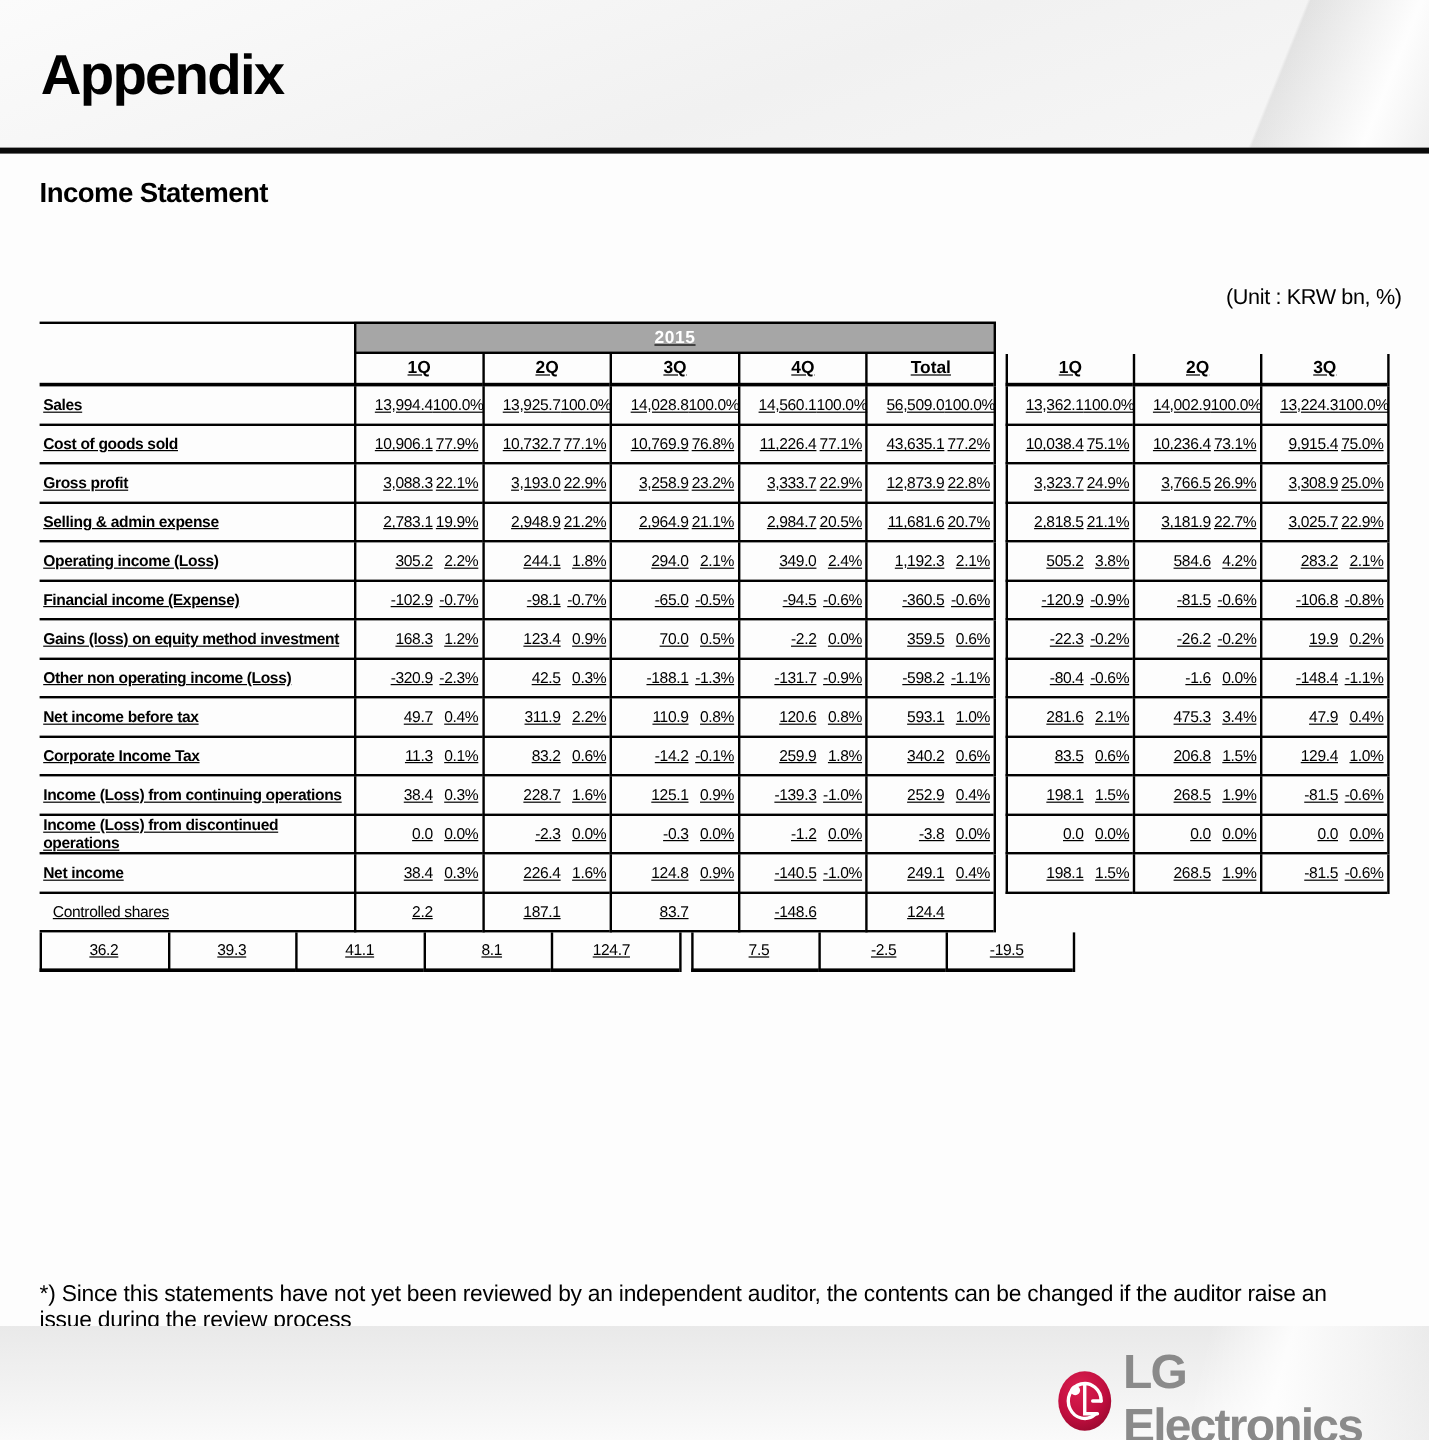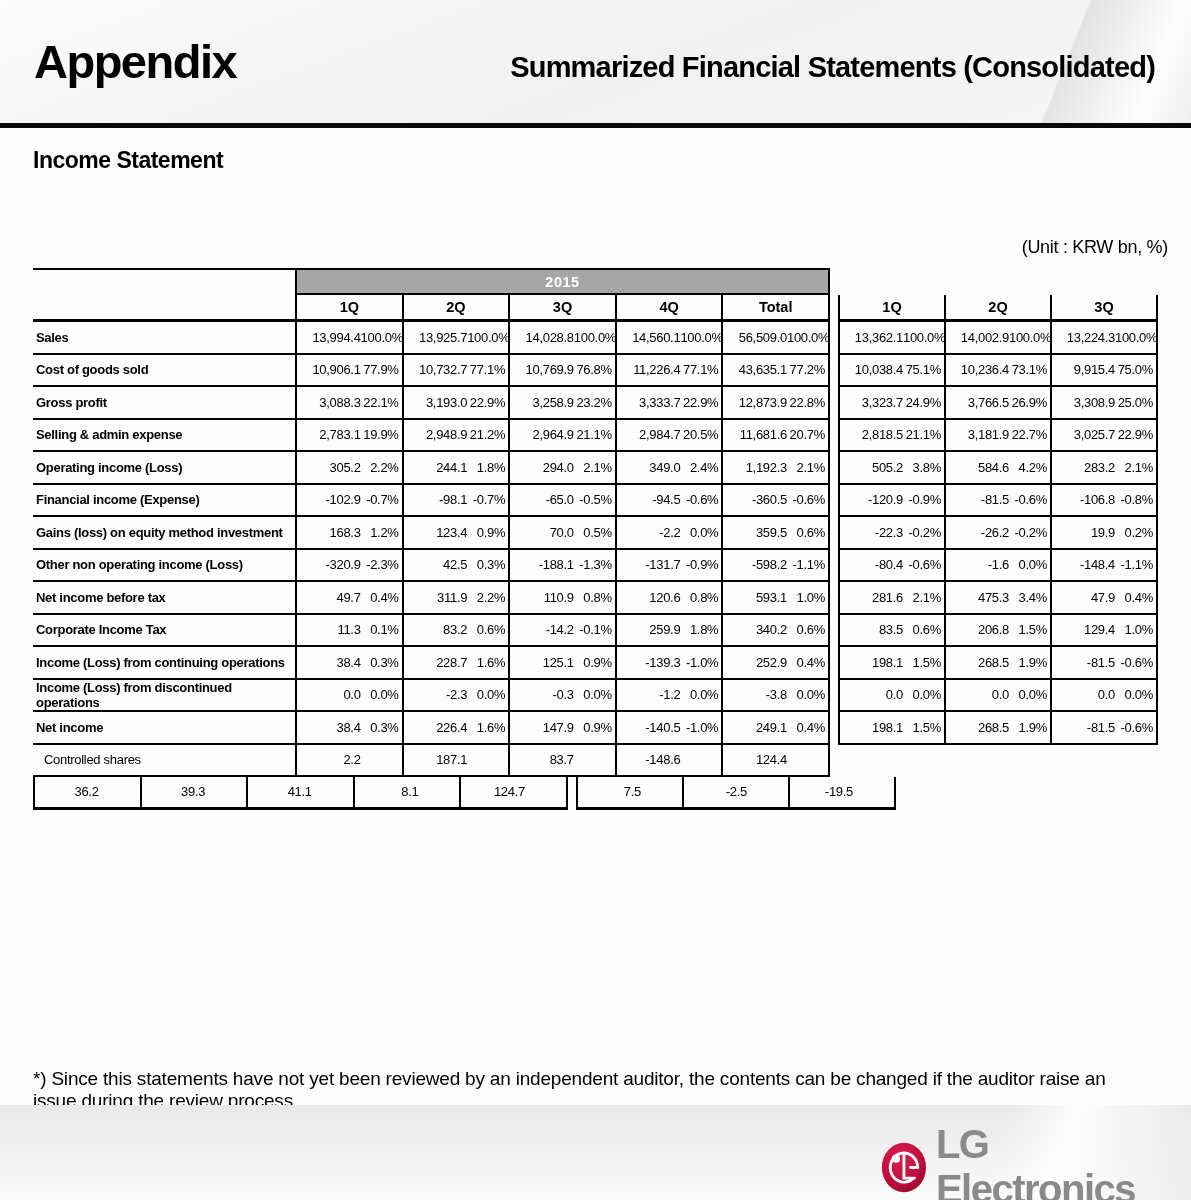--- a/index.html
+++ b/index.html
@@ -13,21 +13,21 @@
   .top-swoosh { position:absolute; top:0; right:0; width:230px; height:123px;
                 background:linear-gradient(112deg, rgba(0,0,0,0) 46%, rgba(0,0,0,0.07) 47%, rgba(255,255,255,0.85) 80%, rgba(238,238,238,0.9) 100%); }
   .header-rule { position:absolute; top:123px; left:0; width:1191px; height:5px; background:#0a0a0a; }
   .section-title { position:absolute; left:34px; top:34px; font-size:47px; font-weight:bold; letter-spacing:-1.5px; }
   .header-title { position:absolute; right:36px; top:51px; font-size:29px; font-weight:bold; letter-spacing:-0.8px; }
   .subtitle { position:absolute; left:33px; top:147px; font-size:23px; font-weight:bold; letter-spacing:-0.5px; }
   .unit-note { position:absolute; right:23px; top:237px; font-size:18px; letter-spacing:-0.3px; }
 
   
   :root { --line:#000; --band:#a6a6a6; }
-  .tbl { position:absolute; left:33px; top:268px; width:1125px; }
+  .tbl { position:absolute; left:33px; top:268px; width:1125px;text-decoration:underline; }
   .thead { display:flex; }
   .lblhead { width:262px; height:54px; border-top:2px solid var(--line); border-bottom:3px solid var(--line); }
   .headright { width:863px; }
   .yearrow { display:flex; height:27px; }
   .yearcell { border:2px solid var(--line); background:var(--band); color:#fff; font-weight:bold; font-size:14.5px;
               display:flex; align-items:center; justify-content:center; letter-spacing:0.5px; }
   .y15 { width:535px; } .y16 { width:320px; }
   .qrow { display:flex; height:27px; }
   .gapcol { width:8px; }
   .blk { display:flex; border-right:2px solid var(--line); }
@@ -55,21 +55,20 @@
   .logo-text { font-size:40px; font-weight:bold; color:#8a8a8a; letter-spacing:-1.5px; }
 </style>
 </head>
 <body>
 
 <div class="slide">
 
   <div class="top-band"></div>
   <div class="top-swoosh"></div>
   <div class="section-title">Appendix</div>
-  <div class="header-title">Summarized Financial Statements (Consolidated)</div>
   <div class="header-rule"></div>
 
   <div class="subtitle">Income Statement</div>
   <div class="unit-note">(Unit : KRW bn, %)</div>
 
   <div class="tbl" id="income-table">
       <div class="thead-row thead">
         <div class="lblhead"></div>
         <div class="headright">
           <div class="yearrow">
@@ -578,21 +577,21 @@
         <div class="blk blk15">
           <div class="qcell">
             <span class="val">38.4</span>
             <span class="pct">0.3%</span>
           </div>
           <div class="qcell">
             <span class="val">226.4</span>
             <span class="pct">1.6%</span>
           </div>
           <div class="qcell">
-            <span class="val">147.9</span>
+            <span class="val">124.8</span>
             <span class="pct">0.9%</span>
           </div>
           <div class="qcell">
             <span class="val">-140.5</span>
             <span class="pct">-1.0%</span>
           </div>
           <div class="qcell">
             <span class="val">249.1</span>
             <span class="pct">0.4%</span>
           </div>

